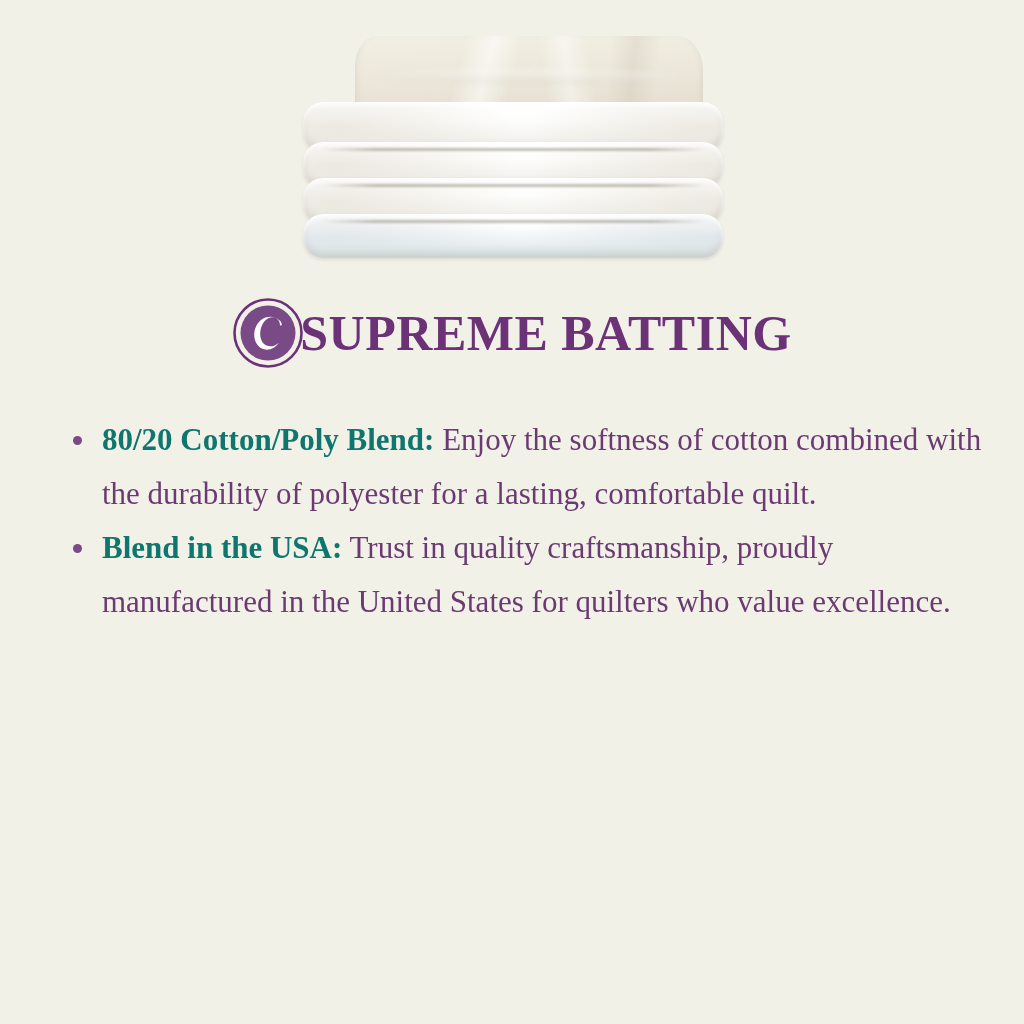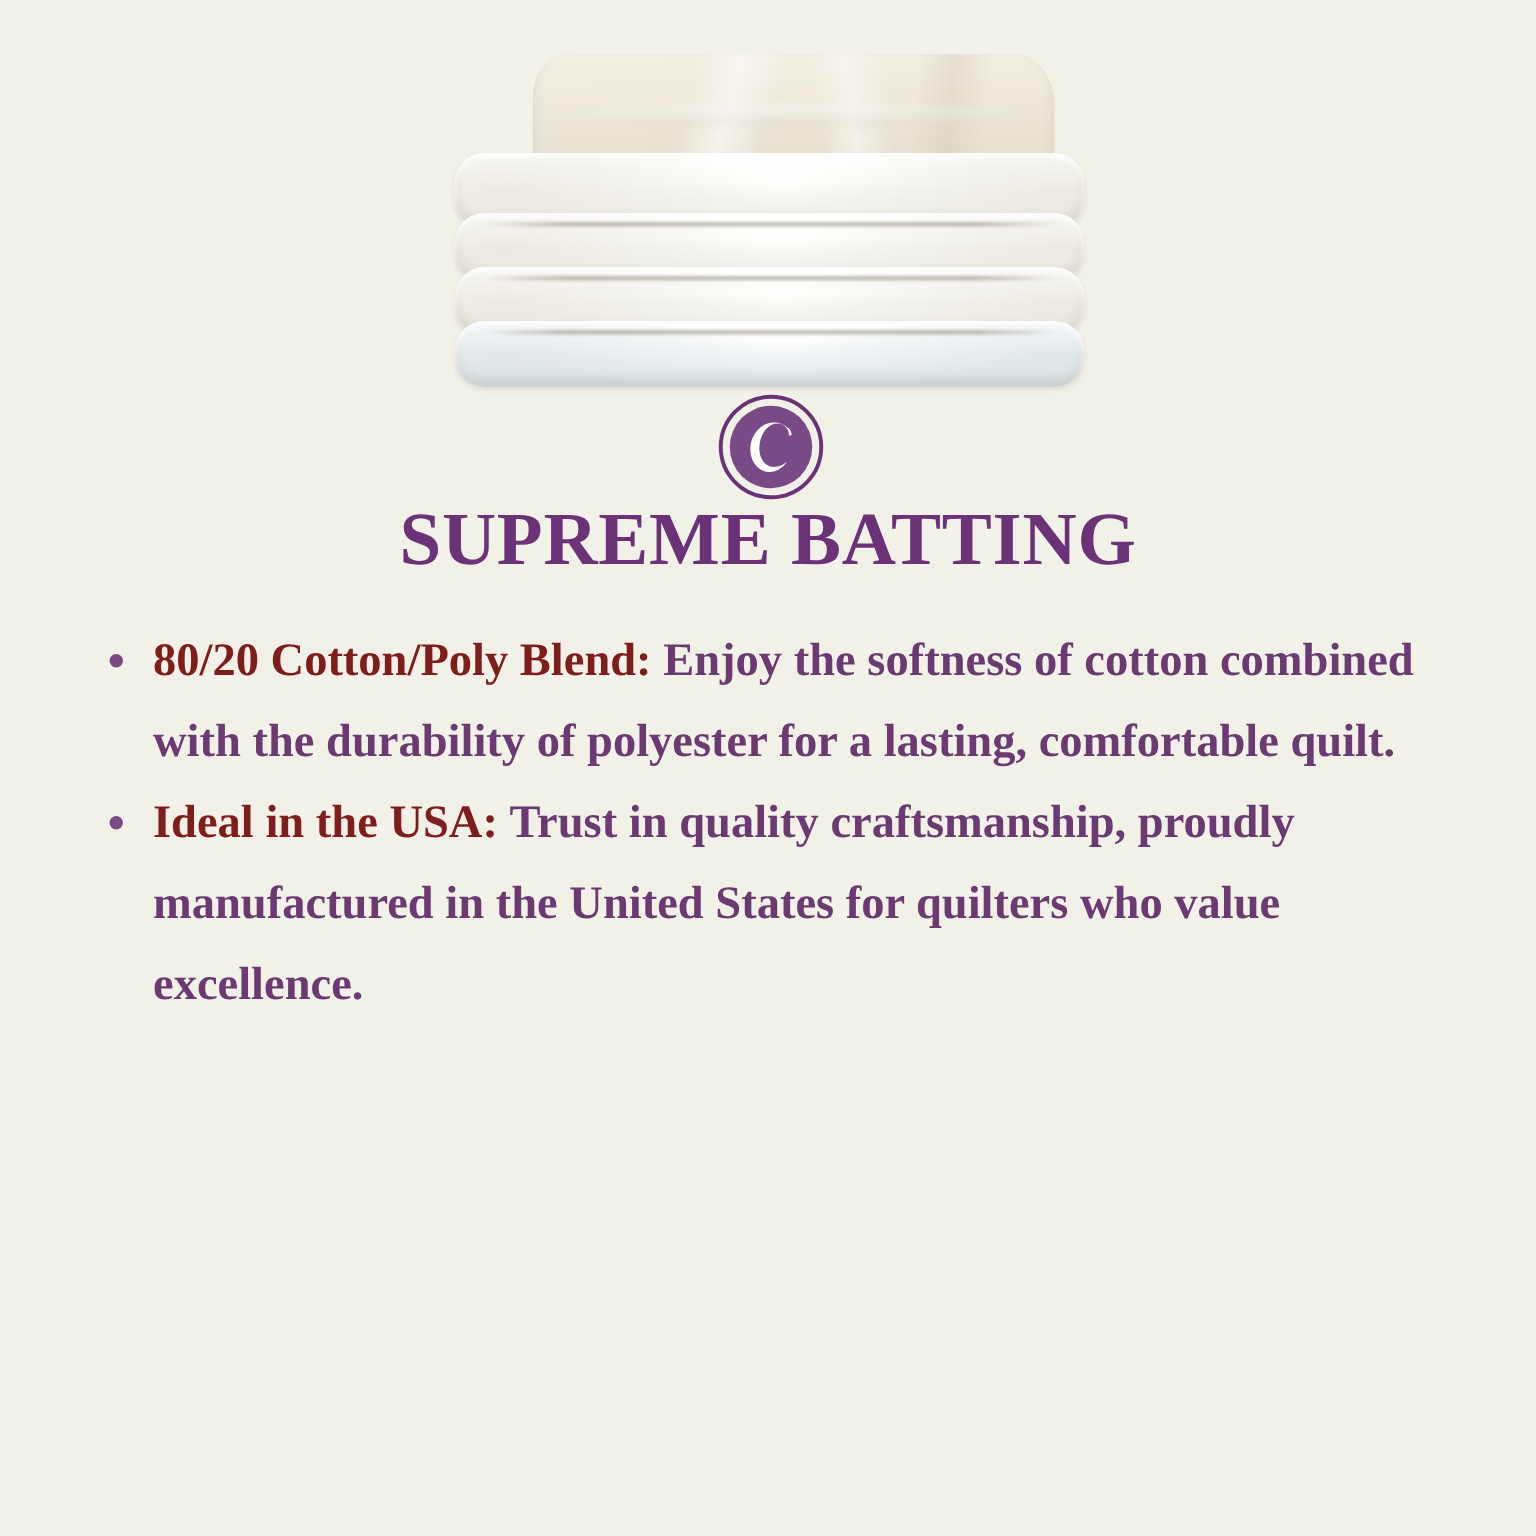--- a/index.html
+++ b/index.html
@@ -103,27 +103,26 @@
     border-radius:2px;
   }
   .seam-1 { top:112px; }
   .seam-2 { top:148px; }
   .seam-3 { top:184px; }
 
   
   .brand-row {
     position:absolute;
     left:0;
-    top:283px;
+    top:293px;
     width:1024px;
     height:80px;
     display:flex;
     align-items:center;
     justify-content:center;
-    flex-direction:column;
   }
   .logo-mark {
     position:relative;
     width:72px;
     height:72px;
     flex:0 0 auto;
     margin-right:-4px;
   }
   .logo-mark svg { display:block; width:72px; height:72px; }
 
@@ -157,23 +156,23 @@
     position:absolute;
     left:7px;
     top:23px;
     width:9px;
     height:9px;
     border-radius:50%;
     background:#7b4a84;
   }
   .feature .lead {
     font-weight:bold;
-    color:#7f1d1d;
-  }
-  .feature .rest { font-weight:bold;margin-top:16px; }
+    color:#0f766e;
+  }
+  .feature .rest { font-weight:normal;margin-top:16px; }
 </style>
 </head>
 <body>
 
 <div class="card">
 
   <div class="product-image">
     <div class="stack">
       <div class="fold-top"></div>
       <div class="fold fold-1"></div>
@@ -198,18 +197,18 @@
   </div>
 
   <ul class="features">
     <li class="feature">
       <span class="dot"></span>
       <span class="lead">80/20 Cotton/Poly Blend:</span>
       <span class="rest"> Enjoy the softness of cotton combined with the durability of polyester for a lasting, comfortable quilt.</span>
     </li>
     <li class="feature">
       <span class="dot"></span>
-      <span class="lead">Ideal in the USA:</span>
+      <span class="lead">Blend in the USA:</span>
       <span class="rest"> Trust in quality craftsmanship, proudly manufactured in the United States for quilters who value excellence.</span>
     </li>
   </ul>
 
 </div>
 
 </body></html>

